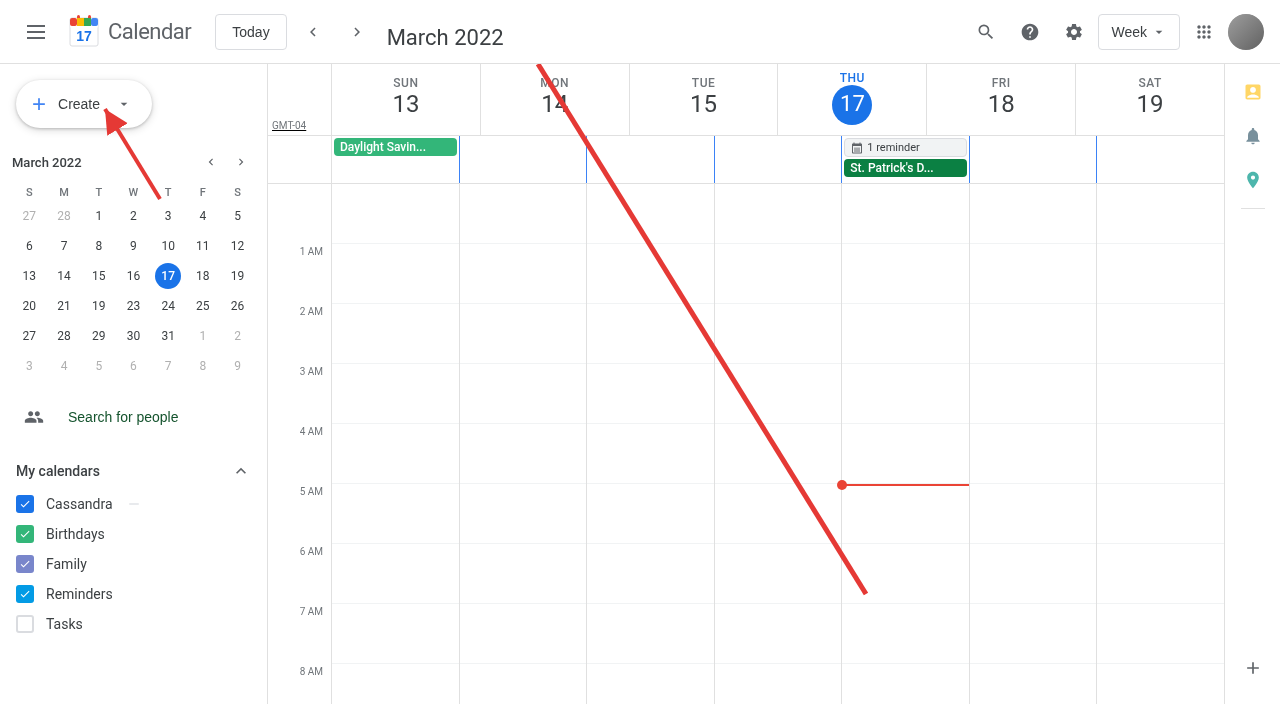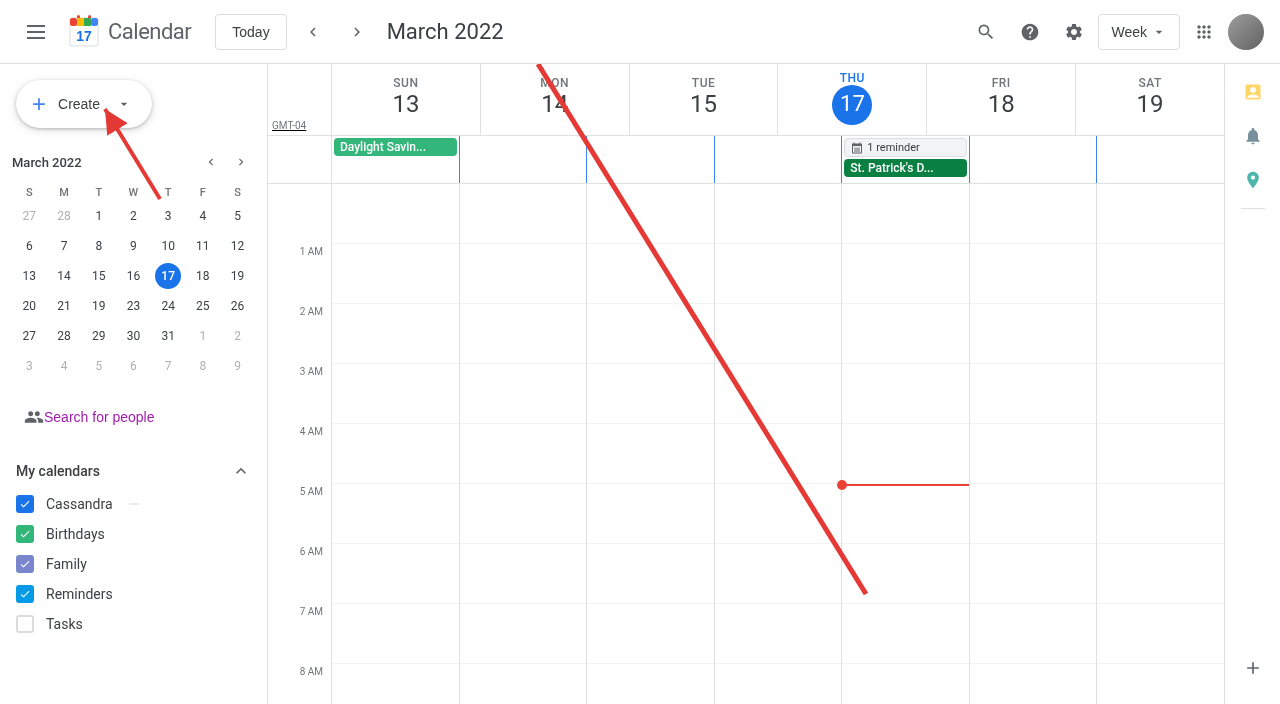--- a/index.html
+++ b/index.html
@@ -35,21 +35,21 @@
       cursor: pointer;
     }
     .logo-text {
       font-size: 22px;
       color: #5f6368;
       font-weight: 400;
       letter-spacing: -0.5px;
     }
     .header-nav {
       display: flex;
-      align-items: center;
+      align-items: flex-end;
       gap: 8px;
       margin-left: 16px;
     }
     .nav-btn {
       height: 36px;
       padding: 0 16px;
       border: 1px solid #dadce0;
       border-radius: 4px;
       background: #fff;
       cursor: pointer;
@@ -222,29 +222,29 @@
       color: #fff;
       font-weight: 500;
     }
     .mini-cal-grid td.other-month { color: #b0b0b0; }
 
     
     .search-people {
       margin: 0 12px 16px;
       display: flex;
       align-items: center;
-      gap: 0;
+      gap: 24px;
       height: 40px;
       padding: 0 12px;
       border-radius: 8px;
       border: none;
       background: transparent;
       cursor: pointer;
       font-size: 14px;
-      color: #a21caf;
+      color: #14532d;
     }
 
     
     .cal-section {
       padding: 0 12px;
       margin-bottom: 8px;
     }
     .cal-section-header {
       display: flex;
       align-items: center;

